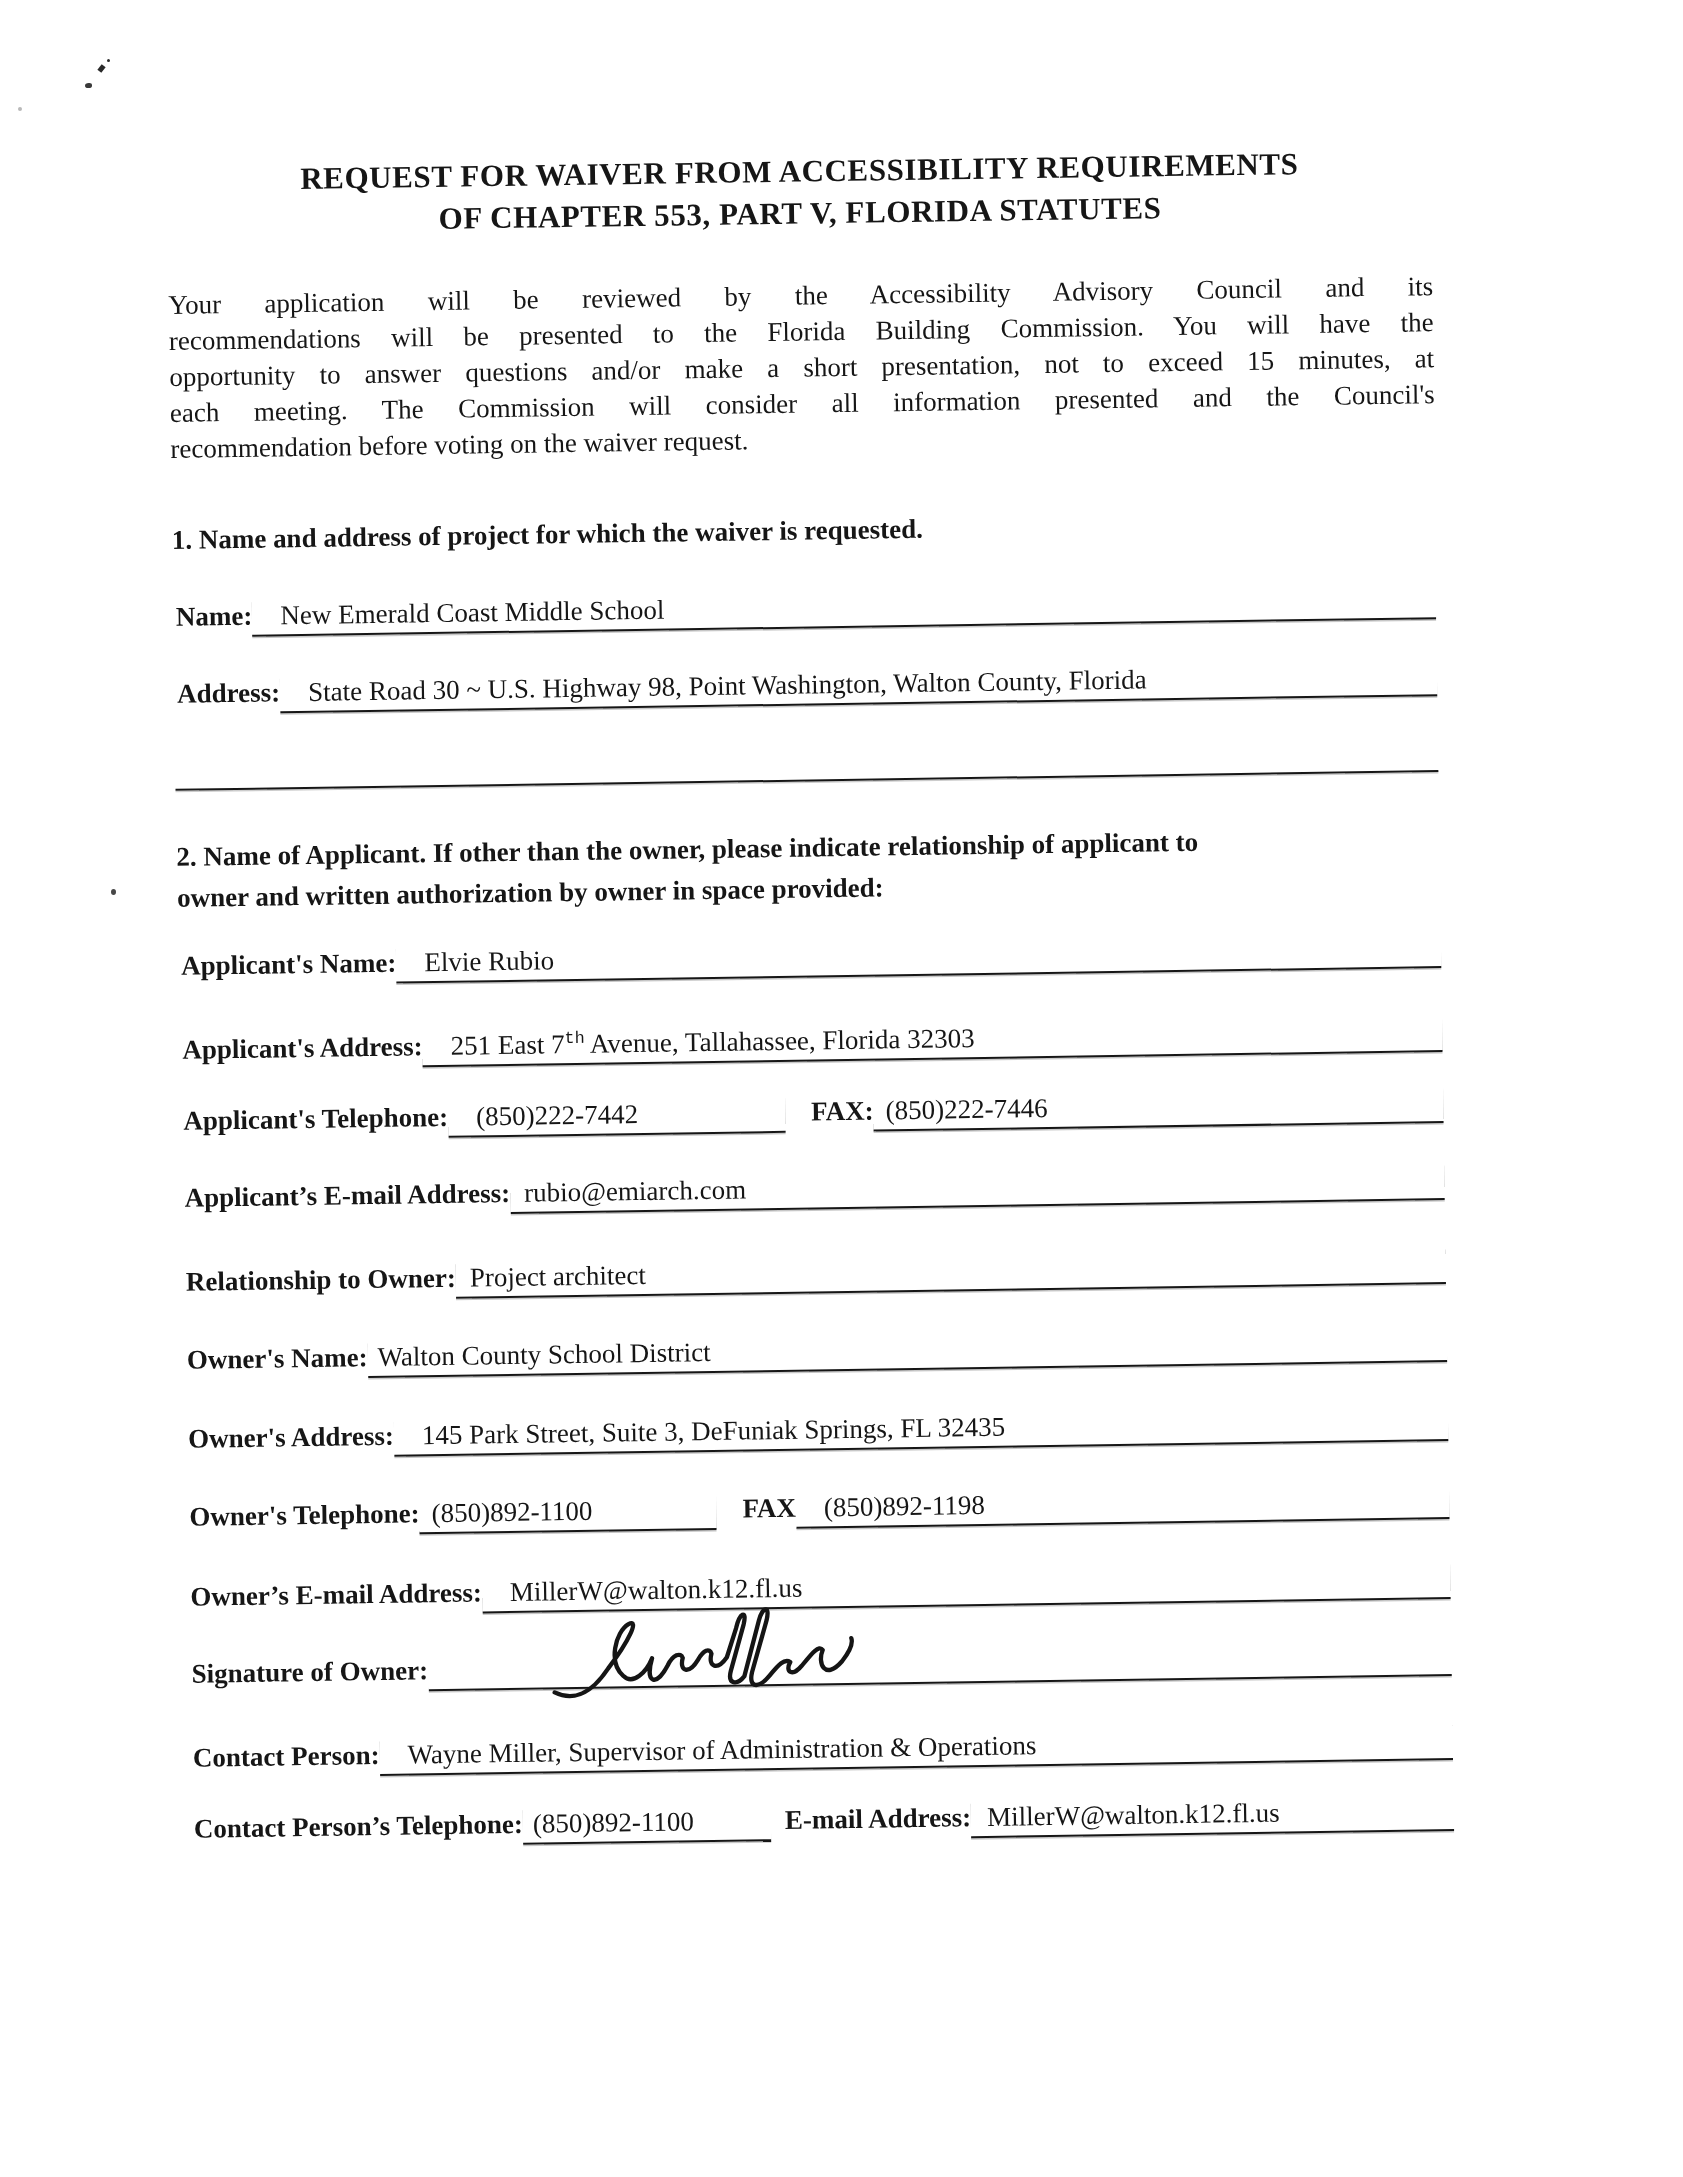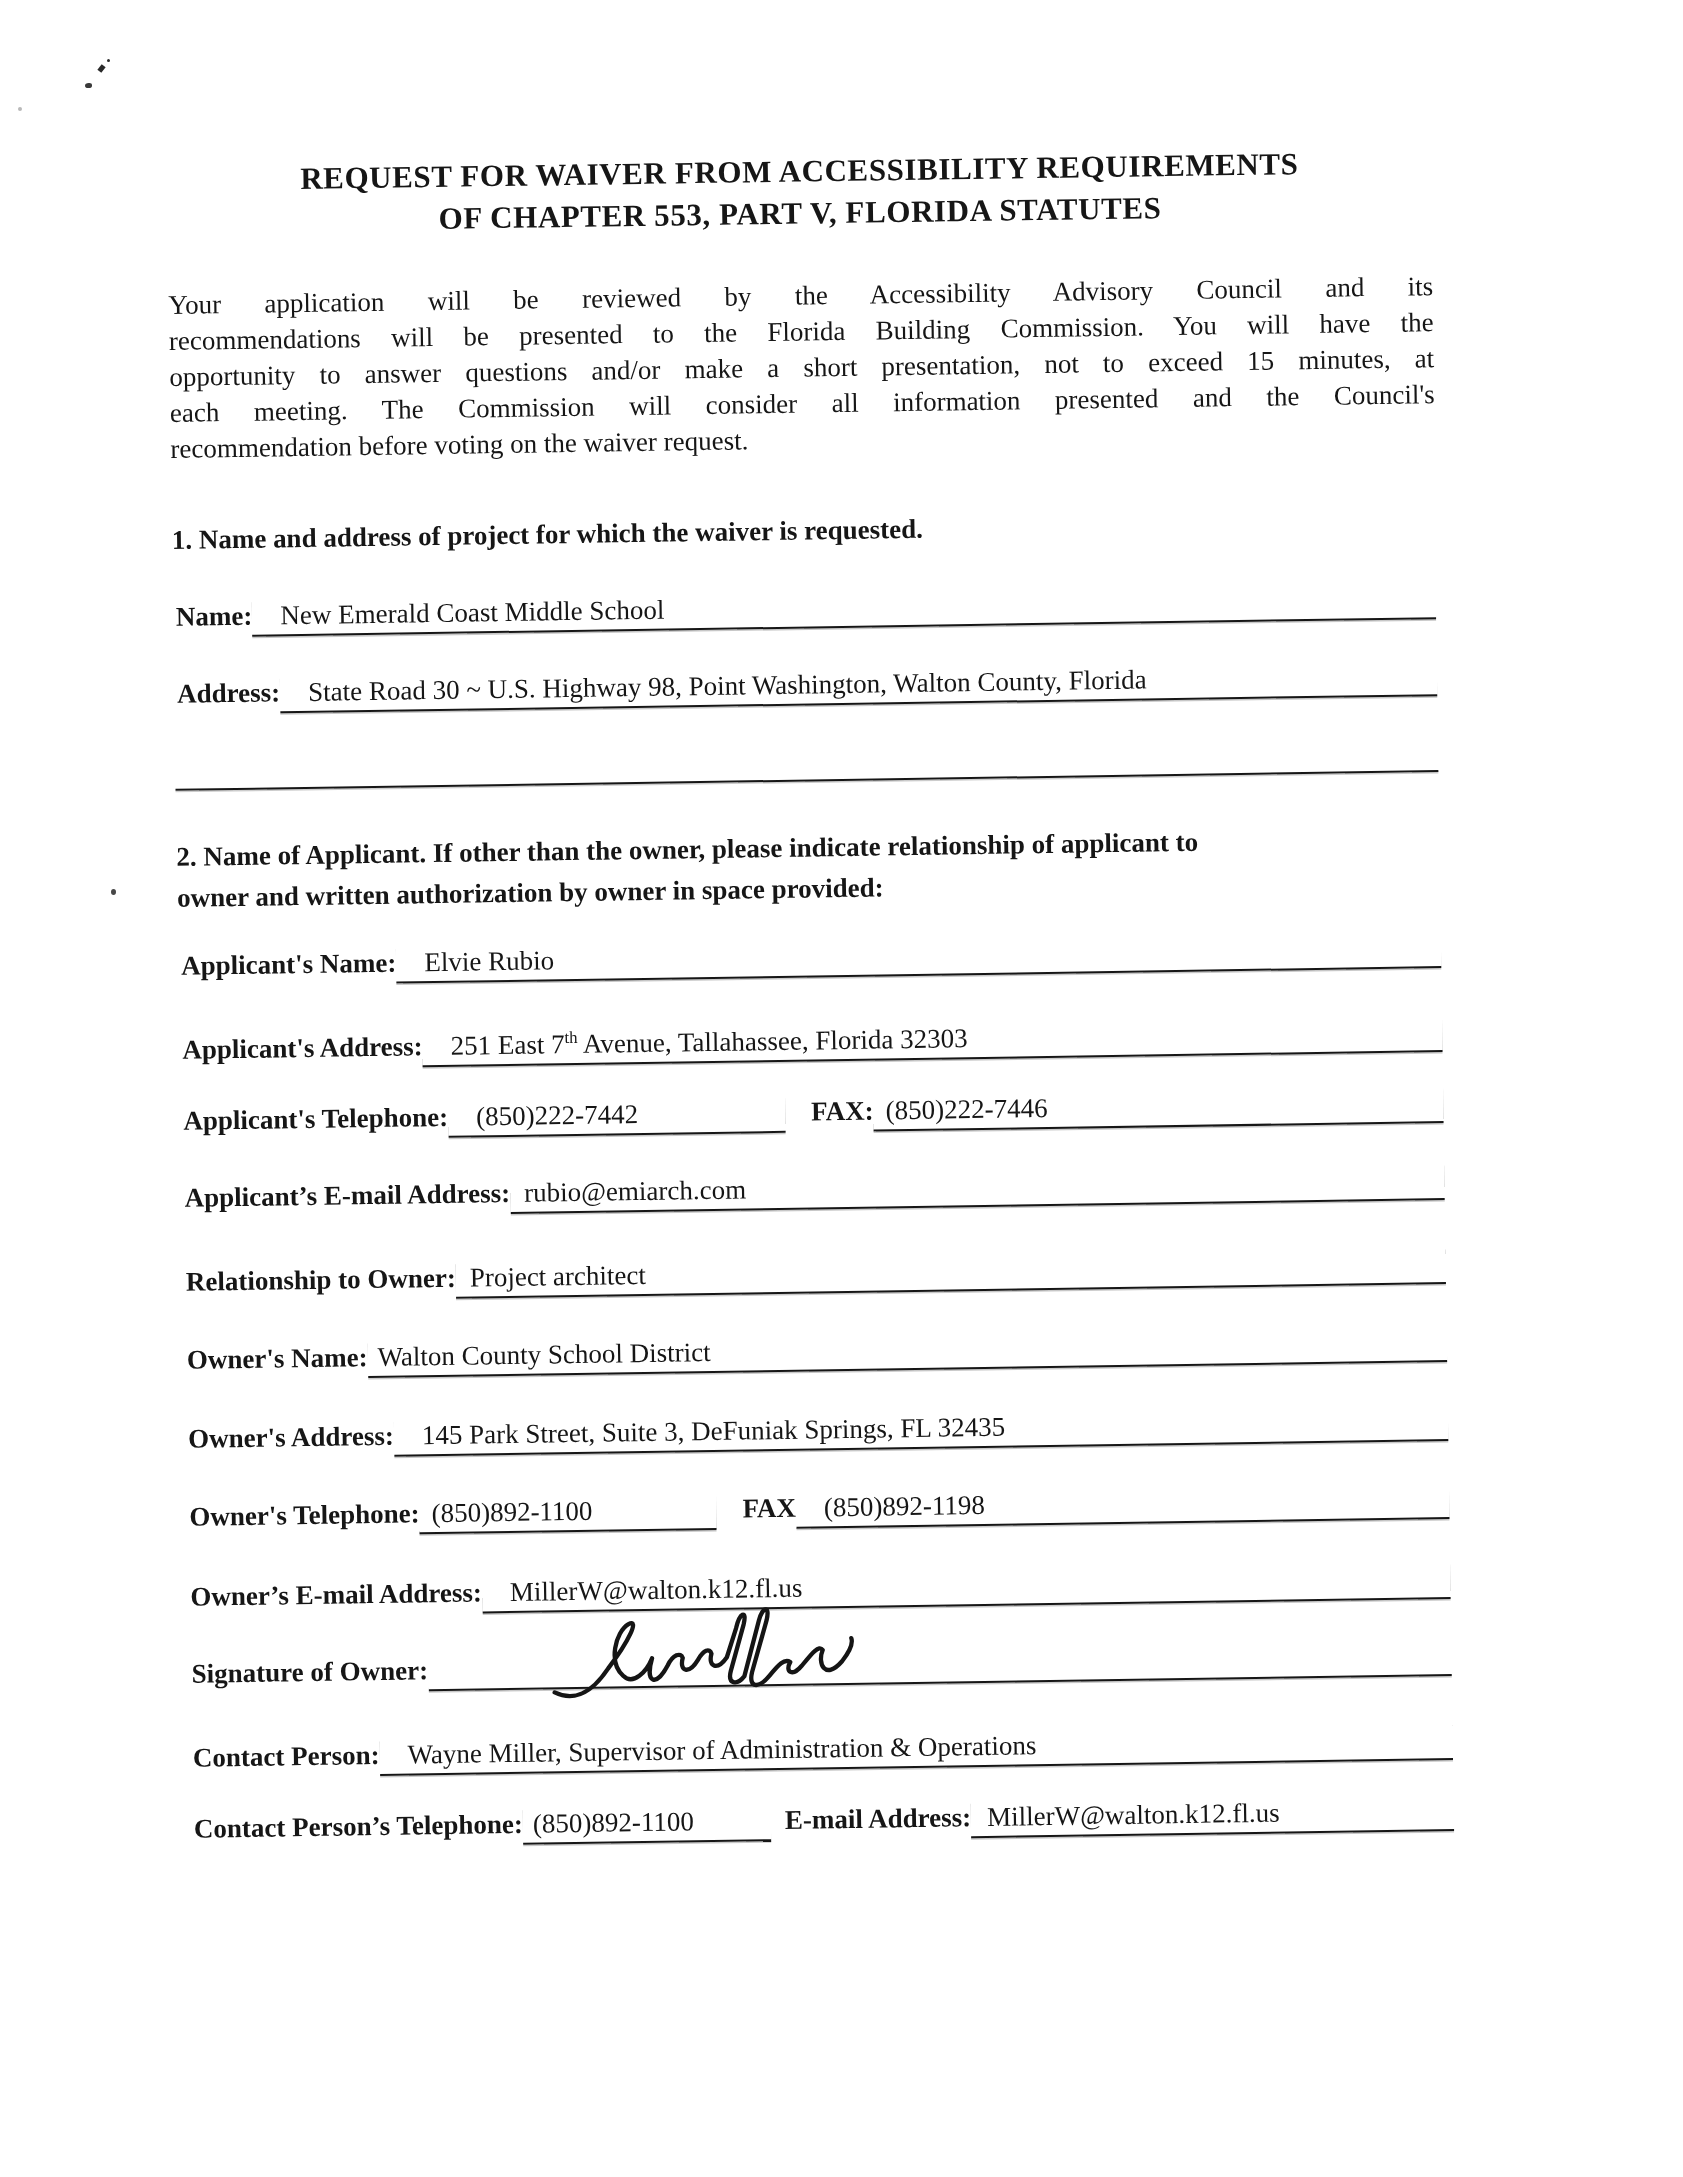--- a/index.html
+++ b/index.html
@@ -67,21 +67,21 @@
     border-bottom: 2px solid var(--ink);
     box-shadow: 0 1.5px 0 rgba(0,0,0,0.22);
     padding-bottom: 3px;
     min-width: 40px;
   }
   .fill .val { padding-left: 28px; }
   .fill.fixed-340 { flex: 0 0 337px; }
   .fill.fixed-300 { flex: 0 0 297px; }
   .fill.fixed-250 { flex: 0 0 248px; }
   .lbl.second { margin-left: 26px; }
-  sup { font-size: 0.62em; }
+  sup { font-size: 0.62em; font-family: Liberation Mono, monospace; }
   .blankline {
     position: absolute;
     left: 180px; top: 779px;
     width: 1263px;
     border-top: 2px solid var(--ink);
     box-shadow: 0 1.5px 0 rgba(0,0,0,0.2);
   }
   .signature-svg {
     position: absolute;
     left: 540px; top: 1604px;

